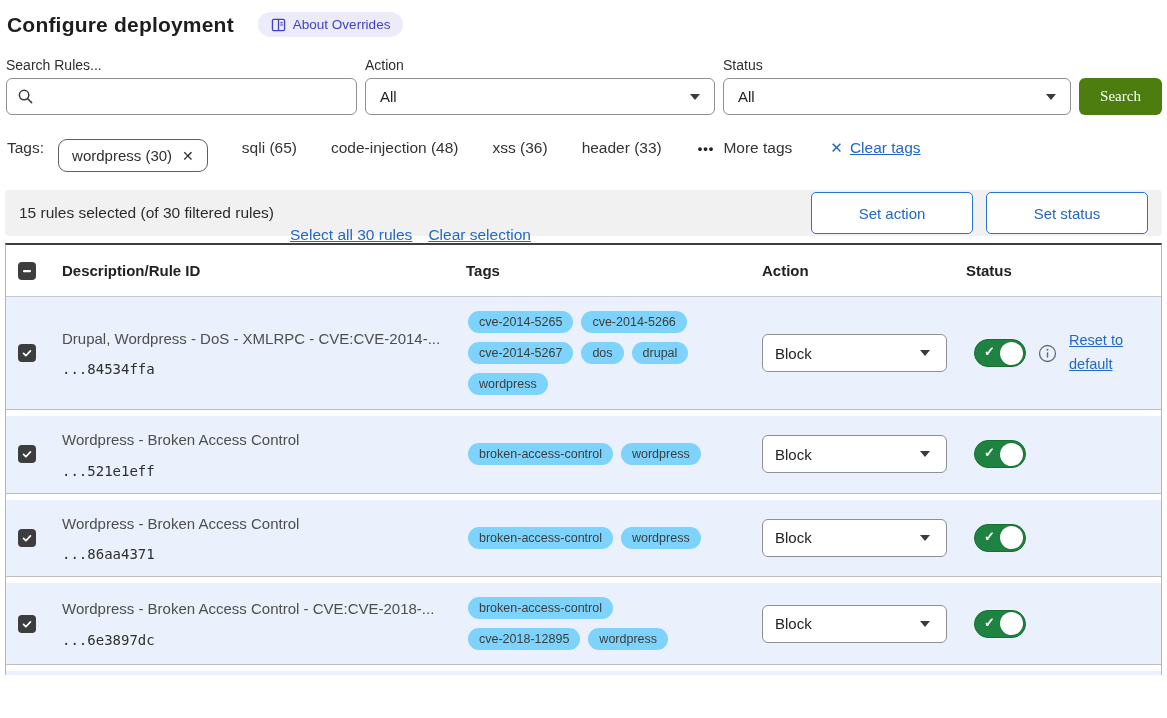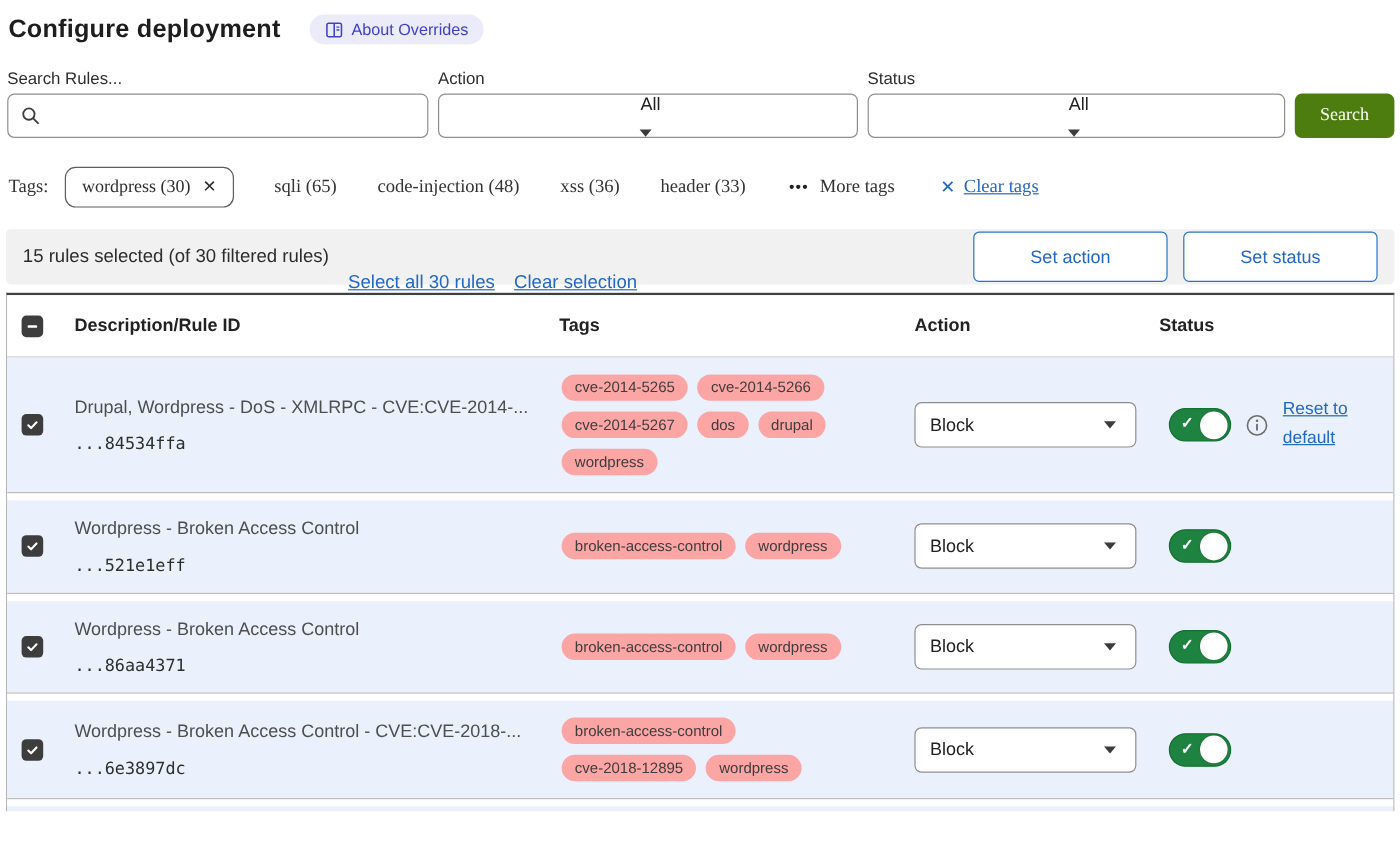--- a/index.html
+++ b/index.html
@@ -13,31 +13,31 @@
   .about-badge { display:inline-flex; align-items:center; gap:7px; background:#ecebfa;
     color:#4141c8; font-size:13.5px; padding:5px 13px; border-radius:13px; cursor:pointer; }
   .about-badge svg { display:block; }
 
   
   .filters { display:flex; align-items:flex-end; gap:8px; margin:4px 0 0 1px; }
   .f-label { font-size:14px; color:#2e2e2e; margin-bottom:5px; }
   .input-box { height:37px; border:1px solid #8f8f8f; border-radius:6px; background:#fff;
     display:flex; align-items:center; padding:0 10px; }
   .search-wrap { width:351px; }
-  .dd { justify-content:space-between; cursor:pointer;flex-direction:column; }
+  .dd { justify-content:space-between; cursor:pointer; }
   .dd-action { width:350px; }
   .dd-status { width:348px; }
   .dd .val { font-size:15px; color:#222; padding-left:4px; }
   .caret { width:0; height:0; border-left:5px solid transparent; border-right:5px solid transparent;
     border-top:6px solid #3c3c3c; margin-right:4px; }
   .btn-search { width:87px; height:37px; background:#4d7c0f; color:#fff; border:none;
     border-radius:6px; font-size:15px; cursor:pointer; font-family:Liberation Serif, serif; }
 
   
-  .tagsrow { display:flex; align-items:center; margin:24px 0 0 2px; font-size:15.5px; color:#333;font-family:Liberation Serif, serif; }
+  .tagsrow { display:flex; align-items:flex-start; margin:24px 0 0 2px; font-size:15.5px; color:#333; }
   .tagsrow .tlabel { margin-right:14px; }
   .chip { display:inline-flex; align-items:center; gap:10px; border:1.5px solid #5f5f5f;
     border-radius:9px; padding:7px 13px; font-size:15px; color:#2e2e2e; cursor:pointer; }
   .chip .x { font-size:14px; color:#2e2e2e; }
   .taglink { margin-left:34px; cursor:pointer; color:#333; }
   .more-tags { margin-left:36px; display:inline-flex; align-items:center; gap:9px; cursor:pointer; }
   .more-tags .dots { letter-spacing:1px; font-weight:700; font-size:13px; color:#222; }
   .clear-tags { margin-left:38px; display:inline-flex; align-items:center; gap:7px;
     color:#2268c4; cursor:pointer; }
   .clear-tags .x { font-size:15px; }
@@ -64,21 +64,21 @@
   .cb svg { display:block; }
 
   .row { display:grid; grid-template-columns:44px 404px 296px 204px 1fr;
     align-items:center; background:#eaf1fc; padding:14px 0; }
   .rowgap { height:7px; background:#fff; border-top:1px solid #bdbdbd; }
   .desc-cell { padding-left:12px; }
   .desc { font-size:15px; color:#4e4e4e; line-height:1.3; }
   .ruleid { font-family:"DejaVu Sans Mono", monospace; font-size:14px; color:#2e2e2e; margin-top:13px; }
   .tags-cell { padding-left:14px; }
   .tags-wrap { display:flex; flex-wrap:wrap; gap:9px 8px; max-width:252px; }
-  .pill { background:#fca5a5; color:#3d3d3d; font-size:12.5px; padding:4px 11px;
+  .pill { background:#7dd3fc; color:#3d3d3d; font-size:12.5px; padding:4px 11px;
     border-radius:11px; white-space:nowrap; }
   .action-cell { padding-left:12px; }
   .select { width:185px; height:38px; background:#fff; border:1px solid #8f8f8f; border-radius:6px;
     display:flex; align-items:center; justify-content:space-between; padding:0 12px; cursor:pointer; }
   .select .val { font-size:15px; color:#222; }
   .status-cell { padding-left:20px; display:flex; align-items:center; gap:12px; }
   .toggle { width:52px; height:28px; background:#1e8240; border:1px solid #15702f;
     border-radius:14px; position:relative; cursor:pointer; flex:0 0 auto; }
   .toggle .tick { position:absolute; left:9px; top:4px; color:#fff; font-size:13px; font-weight:700; }
   .toggle .knob { position:absolute; right:2px; top:1.5px; width:23px; height:23px;

